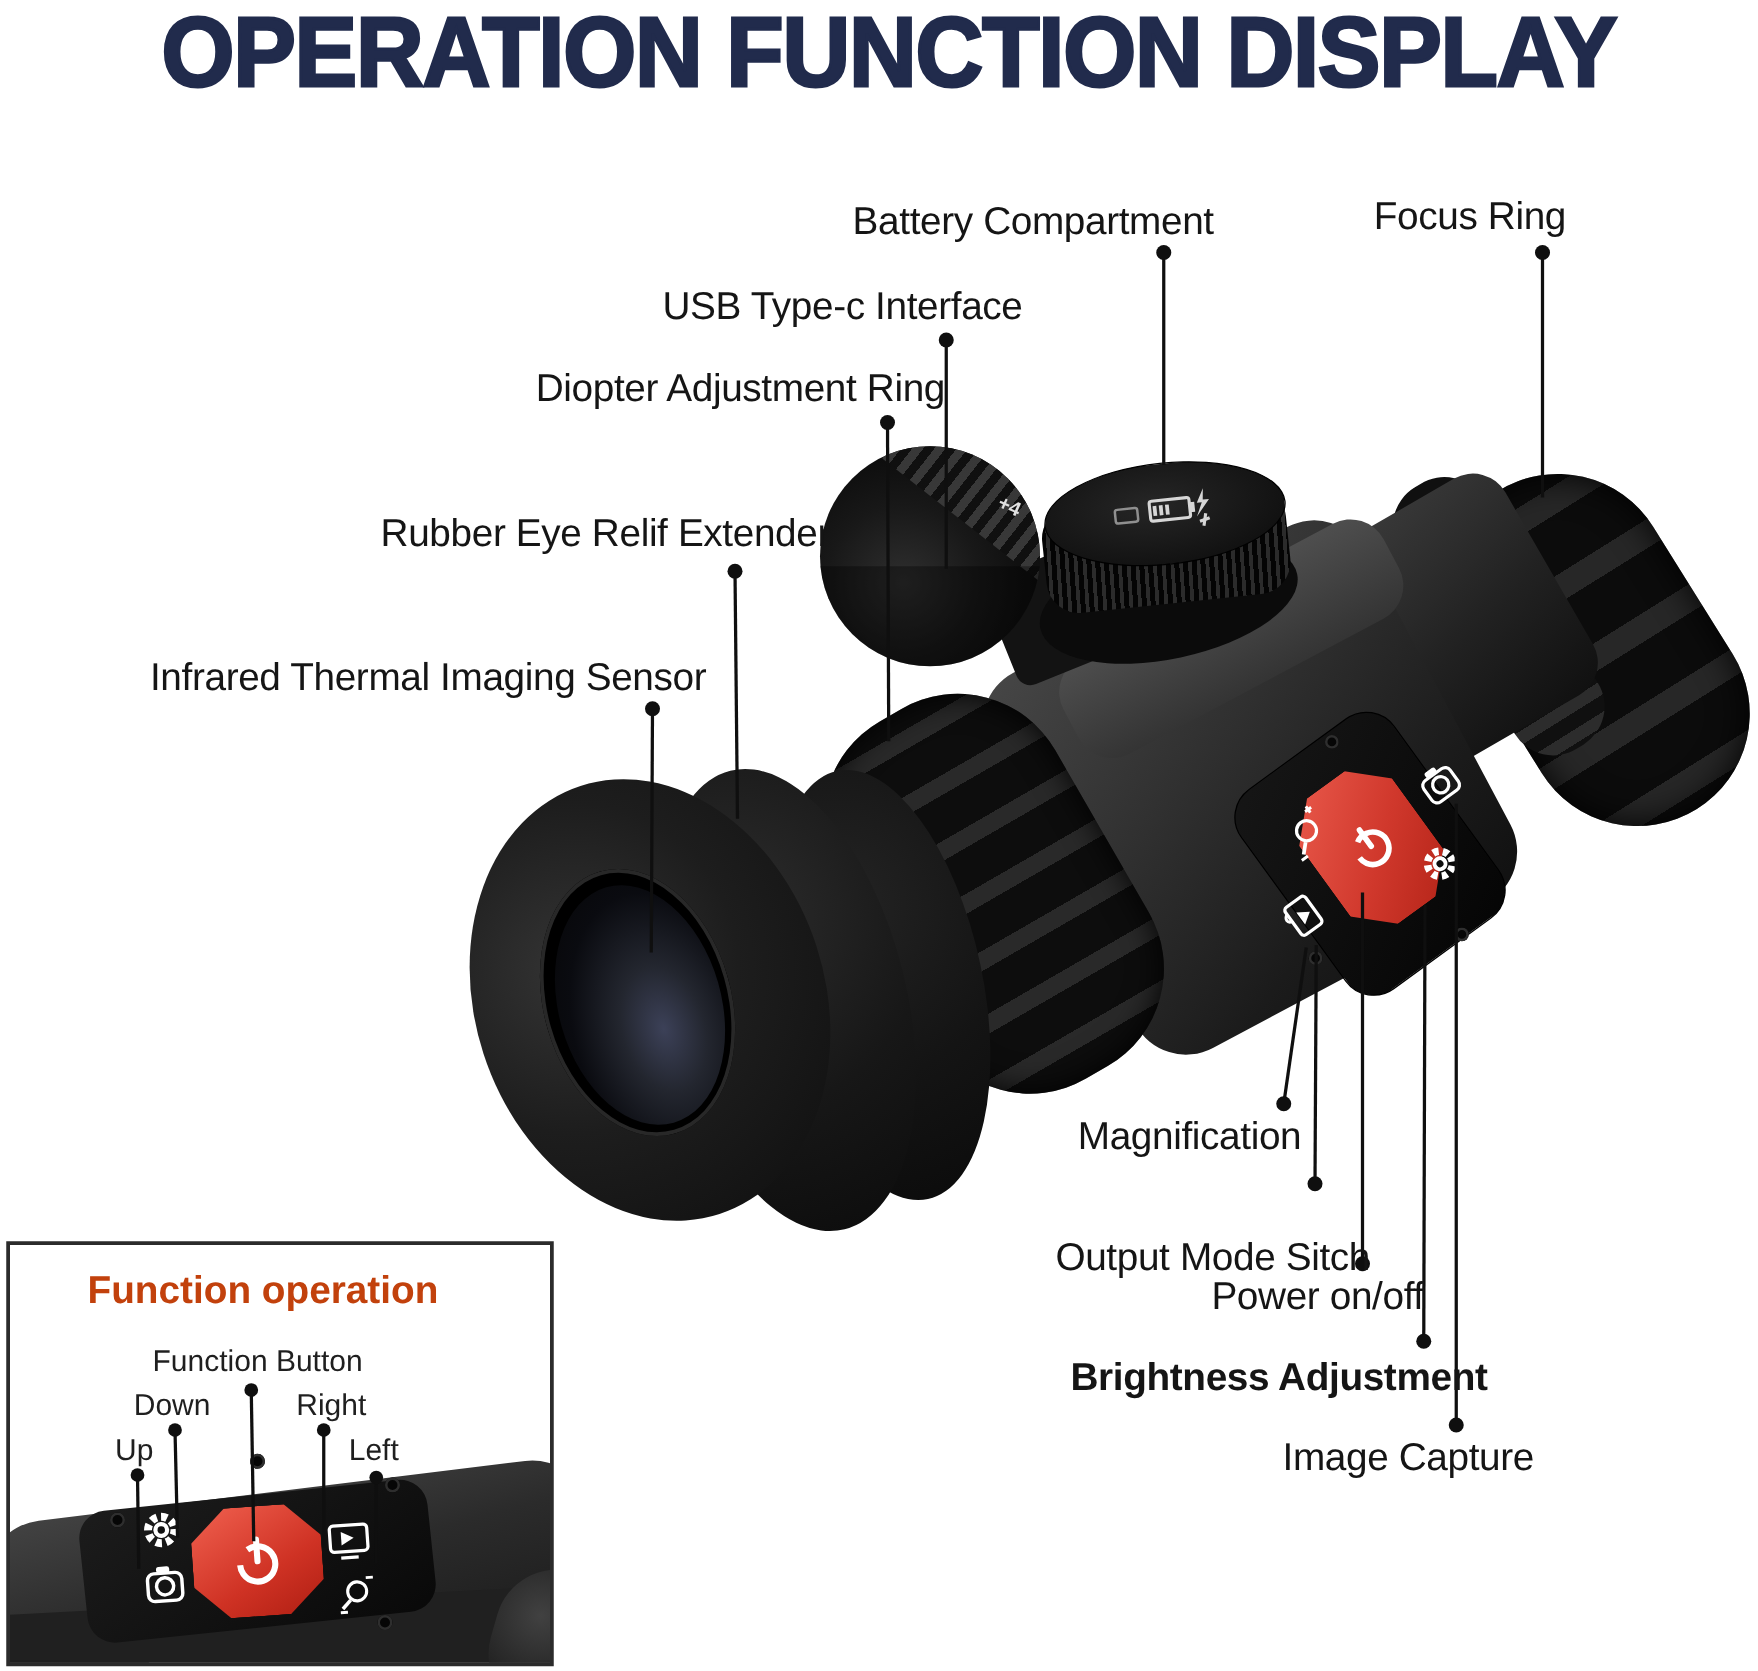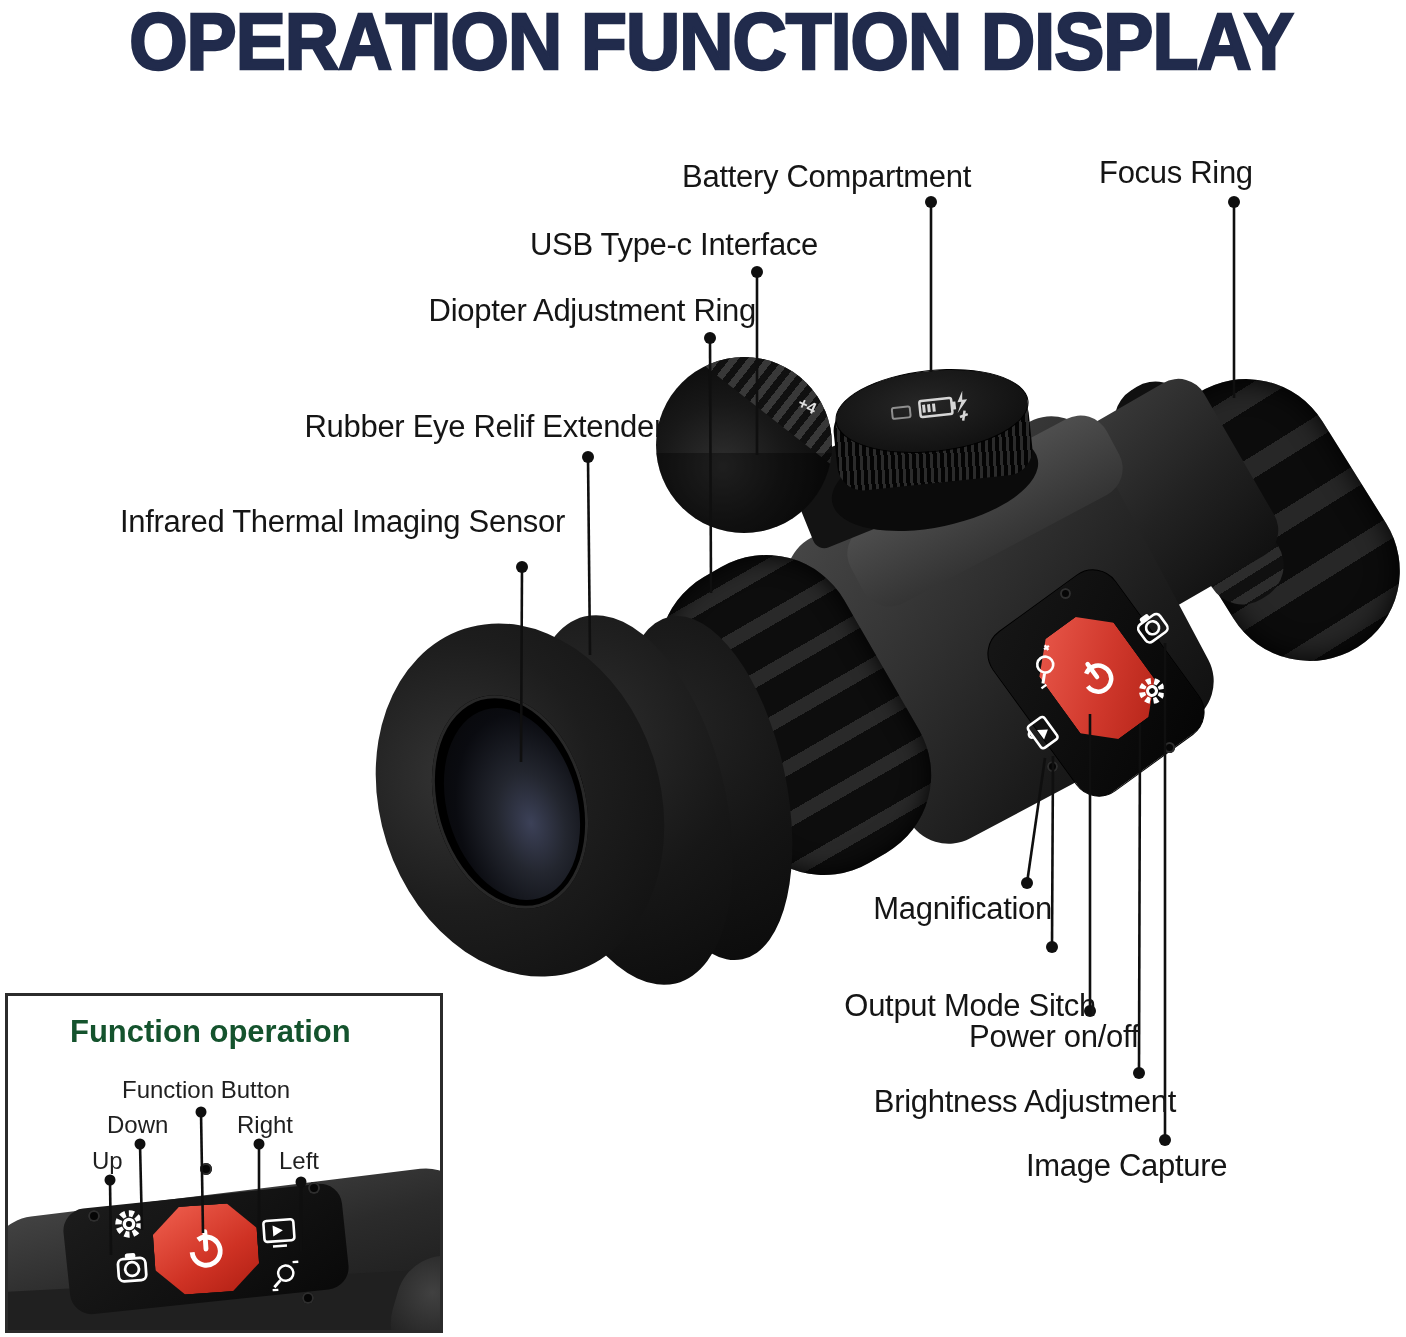--- a/index.html
+++ b/index.html
@@ -5,21 +5,21 @@
   html,body{margin:0;padding:0;background:#ffffff;}
   #stage{position:relative;width:1406px;height:1337px;background:#ffffff;overflow:hidden;
          font-family:"Liberation Sans", sans-serif;padding-left:16px;}
   .abs{position:absolute;}
   .part{position:absolute;}
   .lbl{position:absolute;font-size:31px;color:#151515;white-space:nowrap;line-height:1.05;letter-spacing:-0.3px;z-index:25;}
   .ilbl{position:absolute;font-size:24px;color:#1f1f1f;white-space:nowrap;line-height:1.05;z-index:25;}
   #page-title{position:absolute;left:0;right:0;top:2px;text-align:center;
       font-size:79px;font-weight:900;color:#212b4c;line-height:1.0;letter-spacing:-1px;
       transform:scaleX(0.95);-webkit-text-stroke:2.5px #212b4c;white-space:nowrap;z-index:25;}
-  #inset-title{position:absolute;left:70px;top:1014px;font-size:31px;font-weight:bold;color:#14532d;z-index:25;}
+  #inset-title{position:absolute;left:70px;top:1014px;font-size:31px;font-weight:bold;color:#c2410c;z-index:25;}
   #leader-svg{position:absolute;left:0;top:0;z-index:20;}
   #inset-box{position:absolute;left:5px;top:993px;width:438px;height:340px;border:3px solid #2b2b2b;
              box-sizing:border-box;background:#ffffff;overflow:hidden;z-index:12;}
   .screw{position:absolute;border-radius:50%;background:#060606;box-shadow:inset 0 0 0 2px #2e2e2e;}
 </style>
 </head>
 <body>
 
 <div id="stage">
 
@@ -196,25 +196,25 @@
       <circle cx="259" cy="1144" r="5.5"></circle>
       <circle cx="301" cy="1182" r="5.5"></circle>
     </g>
   </svg>
 
   <div class="lbl" style="right:451px;top:161px;">Battery Compartment</div>
   <div class="lbl" style="left:1099px;top:157px;">Focus Ring</div>
   <div class="lbl" style="right:604px;top:229px;text-align:center;">USB Type-c Interface</div>
   <div class="lbl" style="right:666px;top:295px;">Diopter Adjustment Ring</div>
   <div class="lbl" style="right:758px;top:411px;">Rubber Eye Relif Extender</div>
-  <div class="lbl" style="right:857px;top:506px;">Infrared Thermal Imaging Sensor</div>
-  <div class="lbl" style="right:370px;top:893px;">Magnification</div>
+  <div class="lbl" style="right:857px;top:526px;">Infrared Thermal Imaging Sensor</div>
+  <div class="lbl" style="right:381px;top:893px;">Magnification</div>
   <div class="lbl" style="right:326px;top:958px;margin-top:32px;">Output Mode Sitch</div>
   <div class="lbl" style="right:283px;top:1021px;">Power on/off</div>
-  <div class="lbl" style="right:246px;top:1086px;">Brightness Adjustment</div>
+  <div class="lbl" style="right:232px;top:1086px;font-weight:bold;">Brightness Adjustment</div>
   <div class="lbl" style="left:1026px;top:1150px;">Image Capture</div>
 
   <div id="inset-title">Function operation</div>
   <div class="ilbl" style="left:122px;top:1077px;">Function Button</div>
   <div class="ilbl" style="left:107px;top:1112px;">Down</div>
   <div class="ilbl" style="left:237px;top:1112px;">Right</div>
   <div class="ilbl" style="left:92px;top:1148px;">Up</div>
   <div class="ilbl" style="left:279px;top:1148px;">Left</div>
 
 </div>

